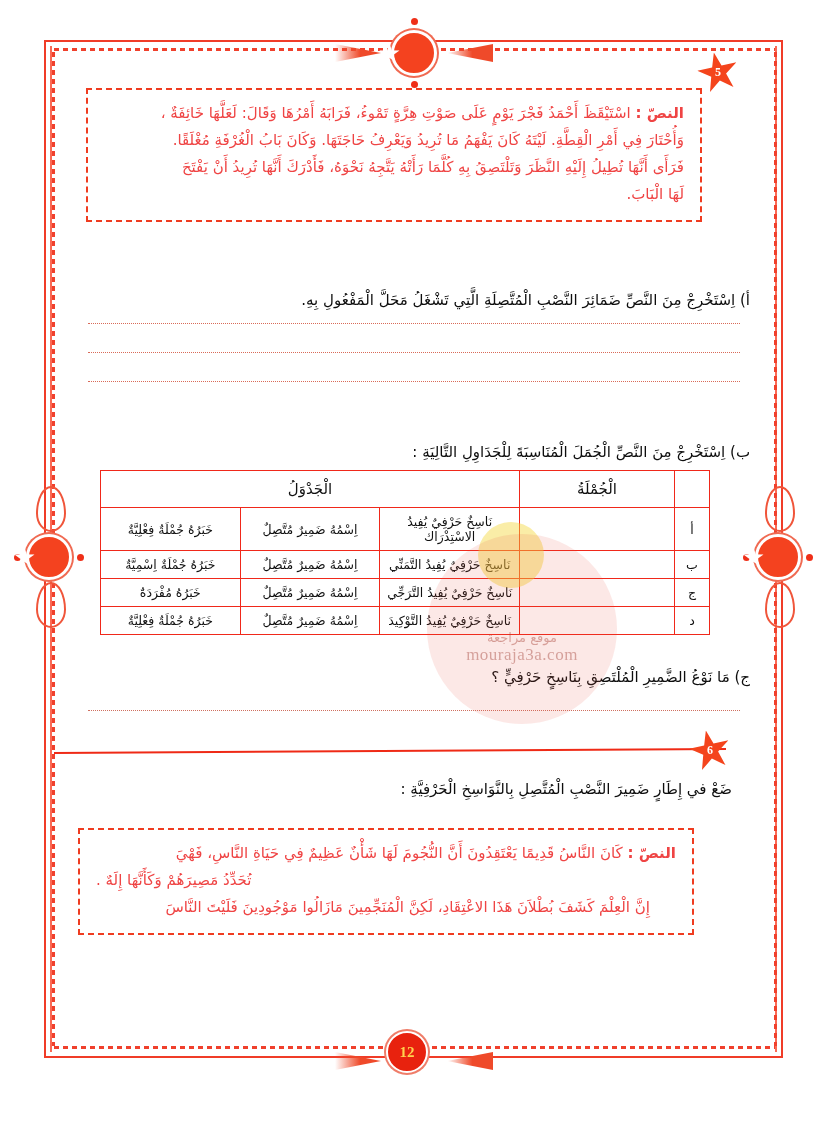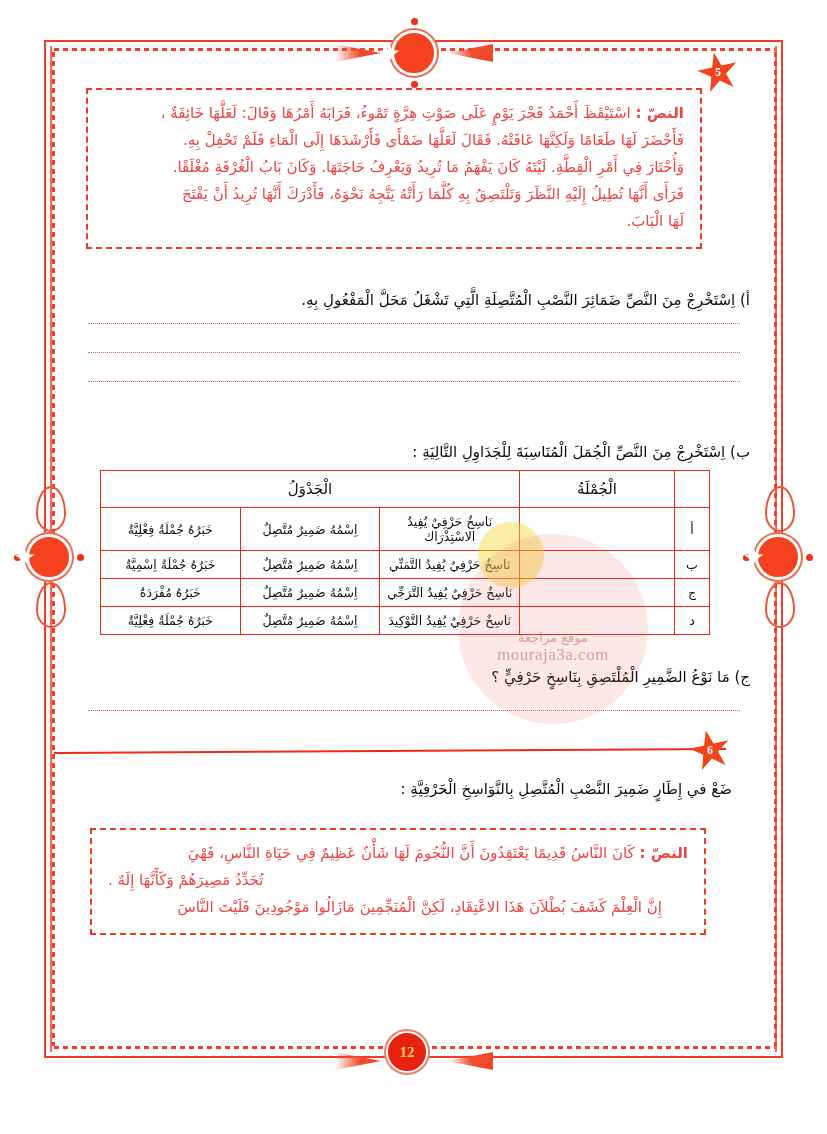--- a/index.html
+++ b/index.html
@@ -177,21 +177,21 @@
 
   
   .text-box {
     position: absolute;
     border: 2px dashed #ef3c20;
     padding: 10px 16px 12px 16px;
     box-sizing: border-box;
     background: #ffffff;
   }
   .box-1 { left: 16px; top: 18px; width: 616px; }
-  .box-2 { left: 20px; top: 758px; width: 616px; }
+  .box-2 { left: 8px; top: 758px; width: 616px; }
 
   .ar {
     font-family: "DejaVu Sans", "Liberation Sans", sans-serif;
     direction: rtl;
     text-align: right;
   }
   .passage-line {
     font-size: 15px;
     line-height: 27px;
     color: #ef4444;
@@ -260,21 +260,21 @@
   .col-letter { width: 30px; font-size: 14px; }
   .col-sentence { width: 150px; }
   .col-c1 { width: 180px; }
   .col-c2 { width: 130px; }
   .col-c3 { width: 130px; }
   .no-border-top-right { border: none; }
 
   
   .watermark {
     position: absolute;
-    left: 388px;
+    left: 357px;
     top: 464px;
     width: 190px;
     height: 190px;
     border-radius: 50%;
     background: rgba(233, 80, 60, 0.13);
     display: flex;
     flex-direction: column;
     align-items: center;
     justify-content: center;
     pointer-events: none;
@@ -374,21 +374,20 @@
 
   <div class="star-badge star-5">
     <span>5</span>
   </div>
 
   <div class="text-box box-1">
     <div class="ar passage-line just">
       <span class="lead">النصّ :</span>
       <span>اسْتَيْقَظَ أَحْمَدُ فَجْرَ يَوْمٍ عَلَى صَوْتِ هِرَّةٍ تَمْوءُ، فَرَابَهُ أَمْرُهَا وَقَالَ: لَعَلَّهَا خَائِفَةٌ ،</span>
     </div>
-    <div class="ar passage-line just">فَأَحْضَرَ لَهَا طَعَامًا وَلَكِنَّهَا عَافَتْهُ. فَقَالَ لَعَلَّهَا ضَمْأَى فَأَرْشَدَهَا إِلَى الْمَاءِ فَلَمْ تَحْفِلْ بِهِ.</div>
     <div class="ar passage-line just">وَأُحْتَارَ فِي أَمْرِ الْقِطَّةِ. لَيْتَهُ كَانَ يَفْهَمُ مَا تُرِيدُ وَيَعْرِفُ حَاجَتَهَا. وَكَانَ بَابُ الْغُرْفَةِ مُغْلَقًا.</div>
     <div class="ar passage-line just">فَرَأَى أَنَّهَا تُطِيلُ إِلَيْهِ النَّظَرَ وَتَلْتَصِقُ بِهِ كُلَّمَا رَأَتْهُ يَتَّجِهُ نَحْوَهُ، فَأَدْرَكَ أَنَّهَا تُرِيدُ أَنْ يَفْتَحَ</div>
     <div class="ar passage-line">لَهَا الْبَابَ.</div>
   </div>
 
   <div class="question ar q-a">أ) اِسْتَخْرِجْ مِنَ النَّصِّ ضَمَائِرَ النَّصْبِ الْمُتَّصِلَةِ الَّتِي تَشْغَلُ مَحَلَّ الْمَفْعُولِ بِهِ.</div>
 
   <div class="answer-lines">
     <div class="answer-line"></div>
     <div class="answer-line"></div>

